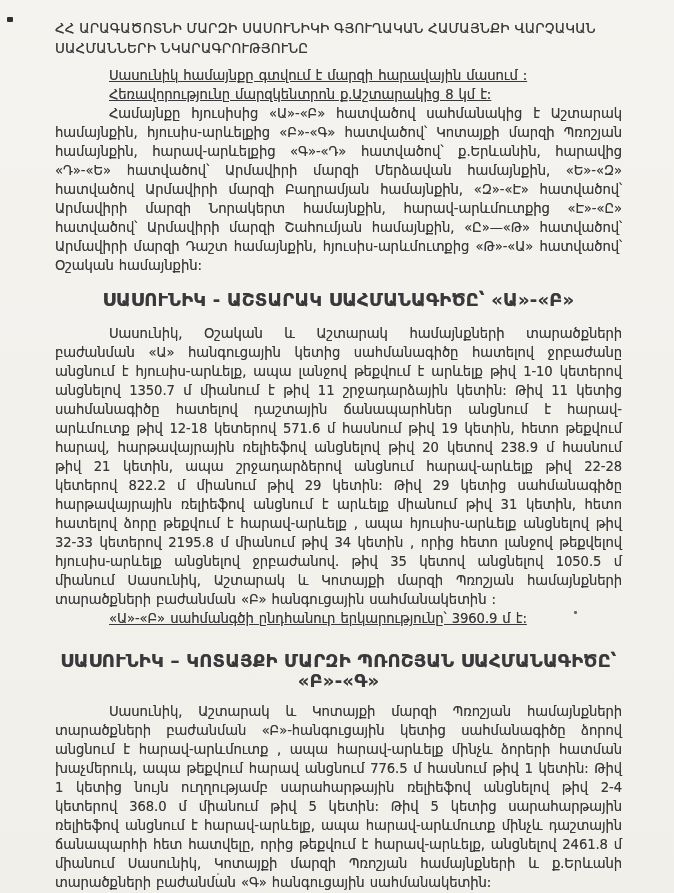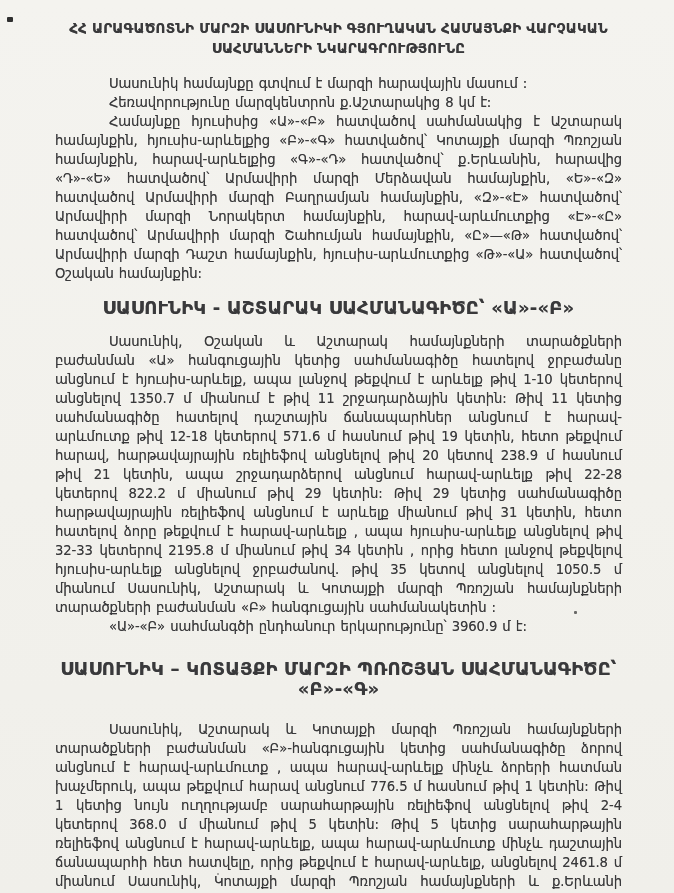--- a/index.html
+++ b/index.html
@@ -11,49 +11,49 @@
     box-sizing: border-box;
     background: #f3f2ee;
     background-image: linear-gradient(180deg, #f4f3ef 0%, #f2f1ec 55%, #f0efea 100%);
     font-family: "DejaVu Sans", sans-serif;
     color: #39393b;
     padding: 16px 52px 0 55px;
     overflow: hidden;
     text-shadow: 0 0 0.6px rgba(45,45,45,0.55);
   }
   .doc-title {
-    margin: 2px 0 16px 0;
-    text-align: center;
+    margin: 2px 0 8px 0;
+    text-align: left;
     font-size: 13.5px;
-    font-weight: 700;
+    font-weight: 400;
     line-height: 20px;
     letter-spacing: 0.2px;
   }
   .doc-title span { display: block; }
   p.body {
     margin: 0;
     font-size: 13.2px;
     line-height: 19px;
     text-align: justify;
     letter-spacing: -0.1px;
     word-spacing: 1px;
   }
-  p.single { text-align: left; }
+  p.single { text-align: left; text-decoration: underline; }
   .indent { text-indent: 54px; }
   .first-para { margin-top: 44px; }
   .section-heading {
     margin: 0;
     text-align: center;
     font-size: 18px;
     font-weight: 700;
     line-height: 20px;
     letter-spacing: 0.2px;
   }
   .heading-ab { margin-top: 15px; margin-bottom: 14px; }
-  .heading-bg { margin-top: 23px; margin-bottom: 21px; }
+  .heading-bg { margin-top: 23px; margin-bottom: 11px; }
   .speck { position: absolute; background: #2f2f2f; border-radius: 1px; }
   .speck.s1 { left: 7px;  top: 17px;  width: 6px; height: 5px; }
   .speck.s2 { left: 574px; top: 611px; width: 3px; height: 3px; opacity: .7; }
   .speck.s3 { left: 300px; top: 864px; width: 2px; height: 3px; opacity: .6; }
   .speck.s4 { left: 217px; top: 873px; width: 2px; height: 2px; opacity: .5; }
 </style>
 </head>
 <body>
 
 <div class="page">

